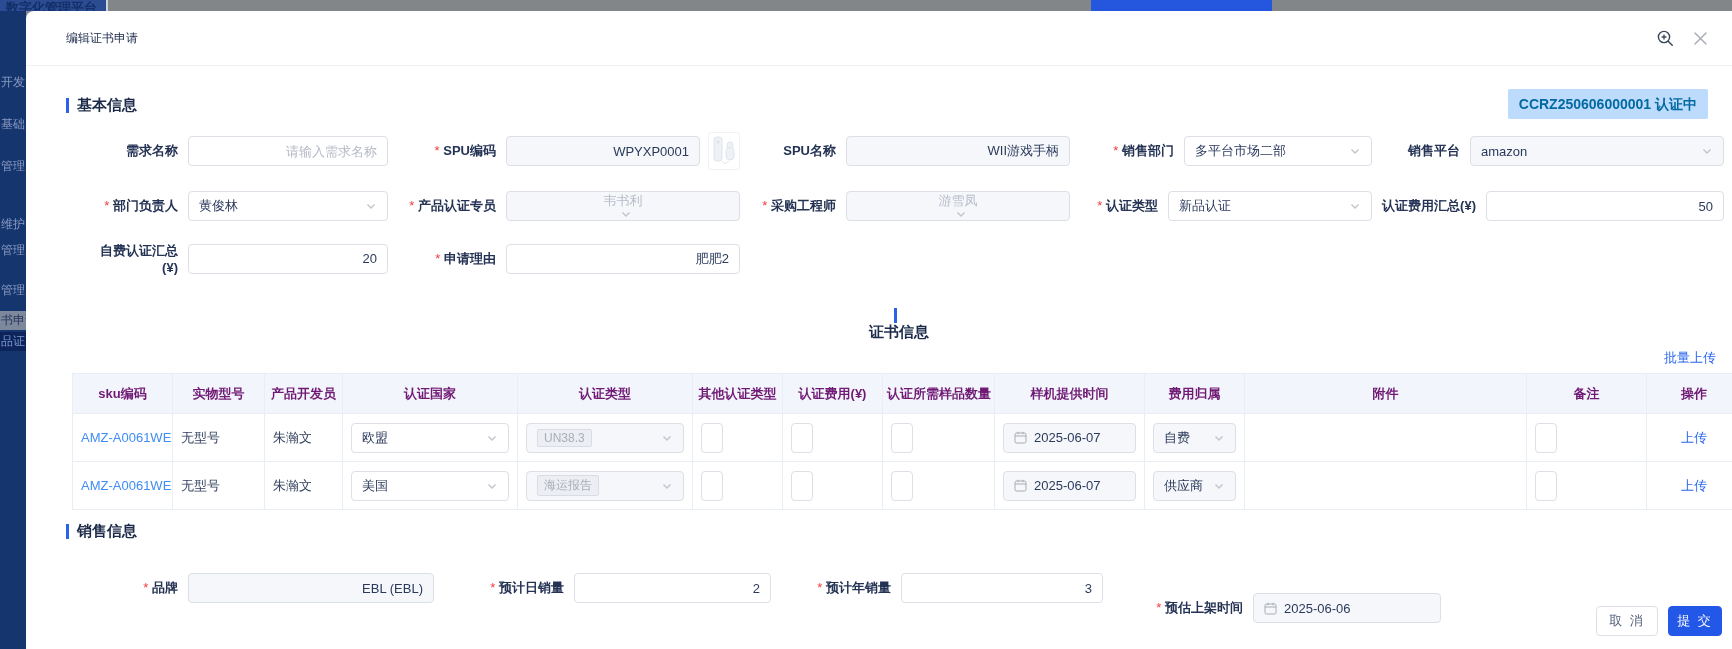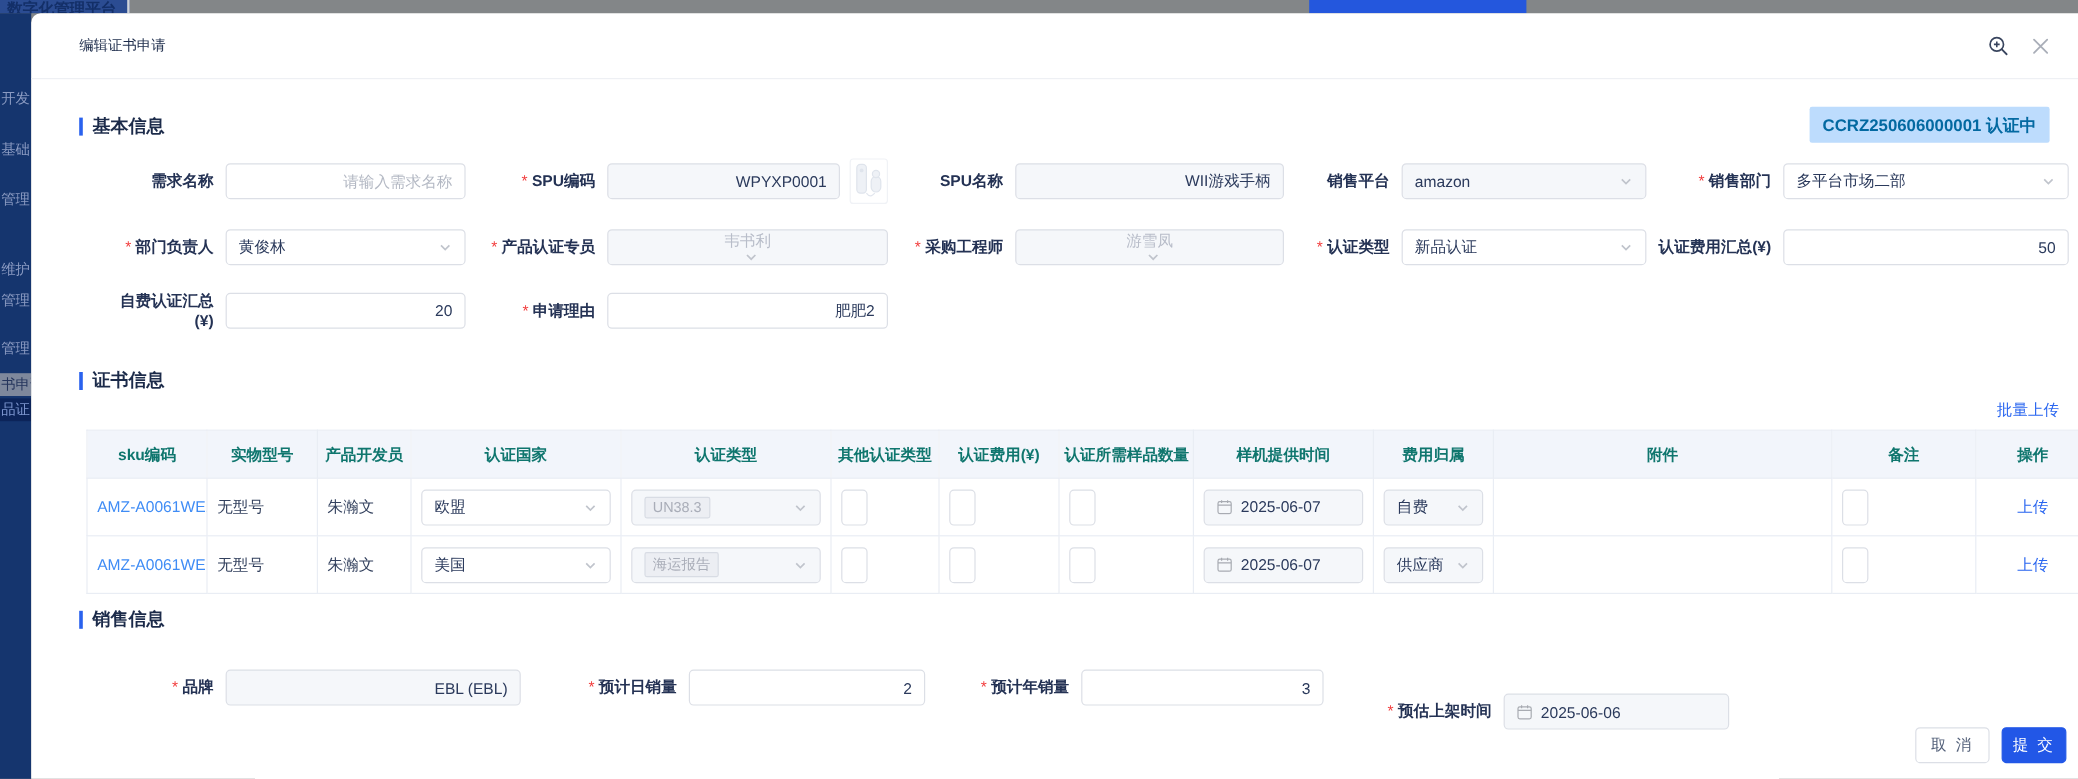--- a/index.html
+++ b/index.html
@@ -53,21 +53,21 @@
   .sel .val { overflow:hidden; white-space:nowrap; }
   .chev { flex:none; margin-left:6px; display:flex; }
   .thumb { flex:none; width:32px; height:38px; margin-left:8px; border:1px solid #f0f2f6;
     border-radius:3px; background:#fff; display:flex; align-items:center; justify-content:center; }
 
   
   .batch-row { text-align:right; margin:6px 16px 0 0; height:18px; }
   .link { color:#2a66f0; font-size:13px; text-decoration:none; cursor:pointer; }
   .ctable { border-collapse:collapse; table-layout:fixed; width:1670px; margin:7px 16px 0 46px;
     font-size:13px; }
-  .ctable th { background:#f2f5fb; color:#0f766e; font-weight:700; height:40px;
+  .ctable th { background:#f2f5fb; color:#701a75; font-weight:700; height:40px;
     border:1px solid #e9edf4; text-align:center; padding:0 4px; overflow:hidden; white-space:nowrap;margin-top:46px; }
   .ctable td { border:1px solid #e9edf4; height:48px; padding:0 8px; color:#33415e;
     overflow:hidden; white-space:nowrap; }
   .ctable td .ctl { margin-left:0; }
   .ctable .center { text-align:center; }
   .sku { color:#3f8cf5; cursor:pointer; }
   .tag { background:#eceef3; border:1px solid #d8dce4; color:#a9adb8; font-size:12px;
     border-radius:2px; padding:1px 6px; }
   .cal { flex:none; margin-right:7px; display:flex; }
 
@@ -77,21 +77,21 @@
   .s1{width:362px;} .s1 .lbl{width:106px;} .s2{width:337px;} .s2 .lbl{width:130px;}
   .s3{width:332px;} .s3 .lbl{width:120px;} .s4{width:338px;margin-top:40px;} .s4 .lbl{width:140px;}
 
   
   .footer { position:absolute; right:10px; bottom:13px; display:flex; gap:10px; }
   .btn { height:30px; border-radius:4px; font-size:13px; cursor:pointer;
     font-family:inherit; letter-spacing:2px; }
   .btn-plain { width:62px; background:#fff; border:1px solid #dcdfe6; color:#54617a; }
   .btn-primary { width:54px; background:#2257e7; border:1px solid #2257e7; color:#fff; }
 
-  .mt33 { margin-top:33px; } .mt30 { margin-top:30px; } .mt12 { margin-top:12px; }
+  .mt33 { margin-top:33px;flex-direction:column; } .mt30 { margin-top:30px; } .mt12 { margin-top:12px; }
 </style>
 </head>
 <body>
 
 <div class="top-strip">
   <div class="brand">数字化管理平台</div>
   <div class="top-btn"></div>
 </div>
 
 <div class="sidebar">
@@ -147,35 +147,35 @@
             <rect x="15" y="12" width="8" height="13" rx="4" fill="#eef1f6" stroke="#dfe4ec"></rect>
             <circle cx="19" cy="10" r="3" fill="#eef1f6" stroke="#dfe4ec"></circle>
             <path d="M11 26c3 4 5 2 7 0" fill="none" stroke="#e2e6ee"></path>
           </svg>
       </span>
     </div>
     <div class="fi fg-c3">
       <span class="lbl">SPU名称</span>
       <input class="ctl grey" value="WII游戏手柄" style="">
     </div>
+    <div class="fi fg-c5 required">
+      <span class="lbl">销售部门</span>
+      <div class="ctl sel">
+        <span class="val">多平台市场二部</span>
+        <span class="chev">
+            <svg width="12" height="12" viewBox="0 0 12 12">
+              <path d="M2.5 4.5L6 8l3.5-3.5" fill="none" stroke="#c0c4cc" stroke-width="1.4"></path>
+            </svg>
+          </span>
+      </div>
+    </div>
     <div class="fi fg-c4">
       <span class="lbl">销售平台</span>
       <div class="ctl grey sel">
         <span class="val">amazon</span>
-        <span class="chev">
-            <svg width="12" height="12" viewBox="0 0 12 12">
-              <path d="M2.5 4.5L6 8l3.5-3.5" fill="none" stroke="#c0c4cc" stroke-width="1.4"></path>
-            </svg>
-          </span>
-      </div>
-    </div>
-    <div class="fi fg-c5 required">
-      <span class="lbl">销售部门</span>
-      <div class="ctl sel">
-        <span class="val">多平台市场二部</span>
         <span class="chev">
             <svg width="12" height="12" viewBox="0 0 12 12">
               <path d="M2.5 4.5L6 8l3.5-3.5" fill="none" stroke="#c0c4cc" stroke-width="1.4"></path>
             </svg>
           </span>
       </div>
     </div>
 
     <div class="fi fg-c1 required">
       <span class="lbl">部门负责人</span>

